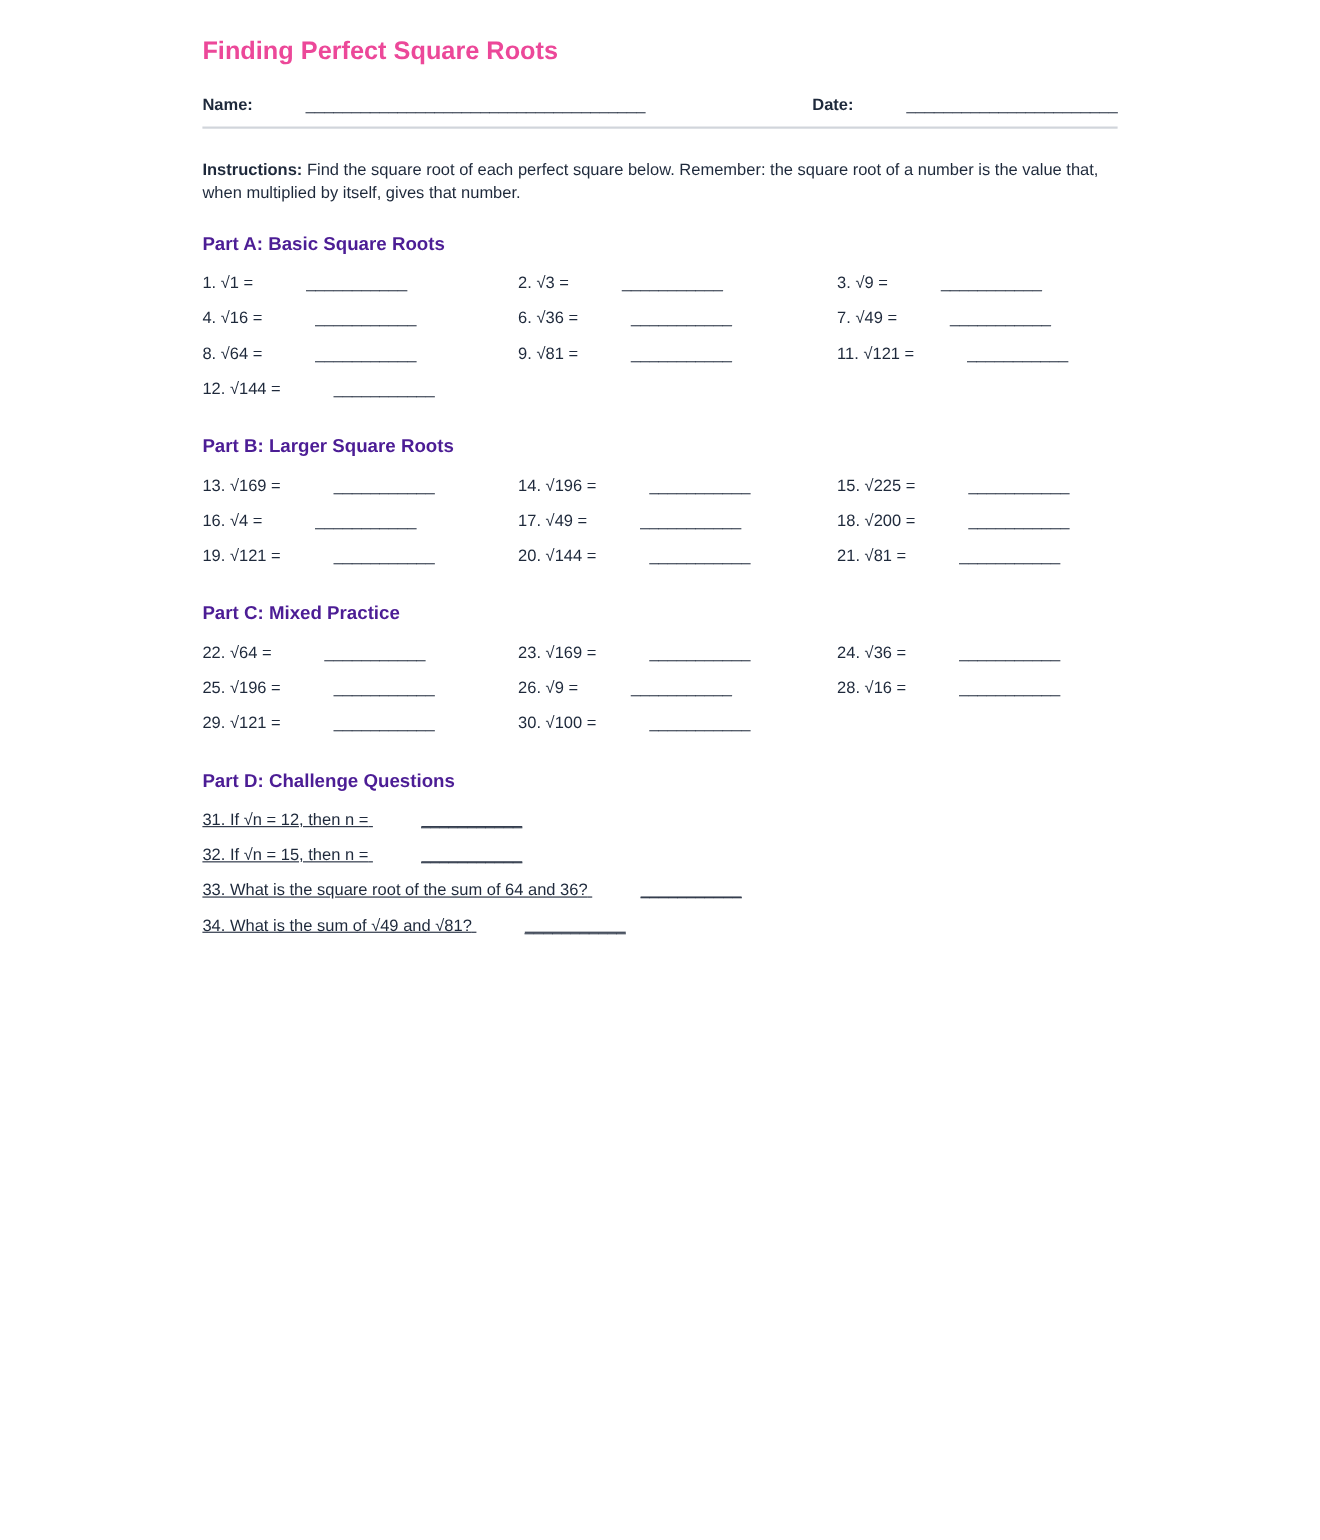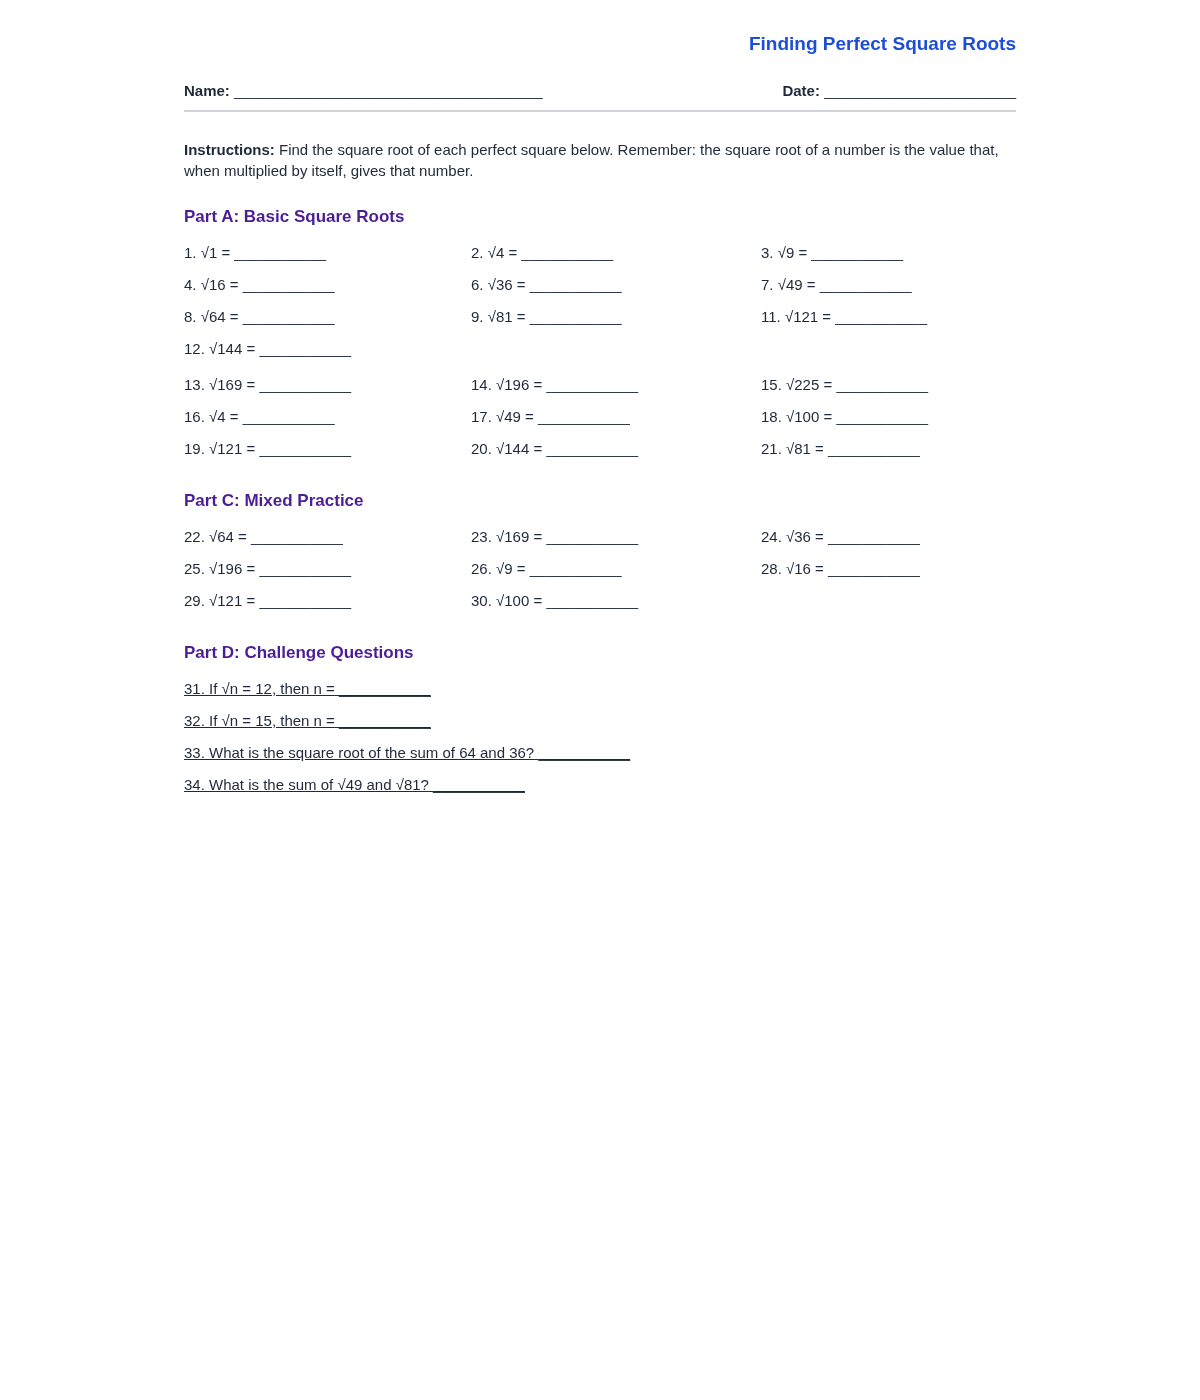--- a/index.html
+++ b/index.html
@@ -13,39 +13,40 @@
     height: 1400px;
     font-family: "Liberation Sans", sans-serif;
     color: #1e293b;
   }
   .page {
     width: 832px;
     margin: 0 auto;
     padding-top: 33px;
   }
   .title {
-    font-size: 19px;
+    font-size: 23px;
     font-weight: 700;
-    text-align: right;
+    text-align: left;
     margin: 0 0 27px 0;
-    color: #1d4ed8;
+    color: #ec4899;
   }
   .name-date-row {
     display: flex;
     justify-content: space-between;
     align-items: baseline;
     font-size: 15px;
     margin-bottom: 11px;
   }
   .field-label {
     font-weight: 700;
   }
   .blank {
     letter-spacing: 0;
     white-space: nowrap;
+    margin-left: 44px;
   }
   .divider {
     border: none;
     border-top: 2px solid #d1d5db;
     margin: 0 0 27px 0;
   }
   .instructions {
     font-size: 15px;
     line-height: 21px;
     margin: 0 0 8px 0;
@@ -91,38 +92,39 @@
   <hr class="divider">
 
   <p class="instructions">
     <span class="field-label">Instructions:</span>
     <span>Find the square root of each perfect square below. Remember: the square root of a number is the value that, when multiplied by itself, gives that number.</span>
   </p>
 
   <h2 class="section-heading">Part A: Basic Square Roots</h2>
   <div class="q-grid">
     <div class="q-item"><span>1. √1 =</span> <span class="blank">___________</span></div>
-    <div class="q-item"><span>2. √4 =</span> <span class="blank">___________</span></div>
+    <div class="q-item"><span>2. √3 =</span> <span class="blank">___________</span></div>
     <div class="q-item"><span>3. √9 =</span> <span class="blank">___________</span></div>
     <div class="q-item"><span>4. √16 =</span> <span class="blank">___________</span></div>
     <div class="q-item"><span>6. √36 =</span> <span class="blank">___________</span></div>
     <div class="q-item"><span>7. √49 =</span> <span class="blank">___________</span></div>
     <div class="q-item"><span>8. √64 =</span> <span class="blank">___________</span></div>
     <div class="q-item"><span>9. √81 =</span> <span class="blank">___________</span></div>
     <div class="q-item"><span>11. √121 =</span> <span class="blank">___________</span></div>
     <div class="q-item"><span>12. √144 =</span> <span class="blank">___________</span></div>
   </div>
 
+  <h2 class="section-heading">Part B: Larger Square Roots</h2>
   <div class="q-grid">
     <div class="q-item"><span>13. √169 =</span> <span class="blank">___________</span></div>
     <div class="q-item"><span>14. √196 =</span> <span class="blank">___________</span></div>
     <div class="q-item"><span>15. √225 =</span> <span class="blank">___________</span></div>
     <div class="q-item"><span>16. √4 =</span> <span class="blank">___________</span></div>
     <div class="q-item"><span>17. √49 =</span> <span class="blank">___________</span></div>
-    <div class="q-item"><span>18. √100 =</span> <span class="blank">___________</span></div>
+    <div class="q-item"><span>18. √200 =</span> <span class="blank">___________</span></div>
     <div class="q-item"><span>19. √121 =</span> <span class="blank">___________</span></div>
     <div class="q-item"><span>20. √144 =</span> <span class="blank">___________</span></div>
     <div class="q-item"><span>21. √81 =</span> <span class="blank">___________</span></div>
   </div>
 
   <h2 class="section-heading">Part C: Mixed Practice</h2>
   <div class="q-grid">
     <div class="q-item"><span>22. √64 =</span> <span class="blank">___________</span></div>
     <div class="q-item"><span>23. √169 =</span> <span class="blank">___________</span></div>
     <div class="q-item"><span>24. √36 =</span> <span class="blank">___________</span></div>

